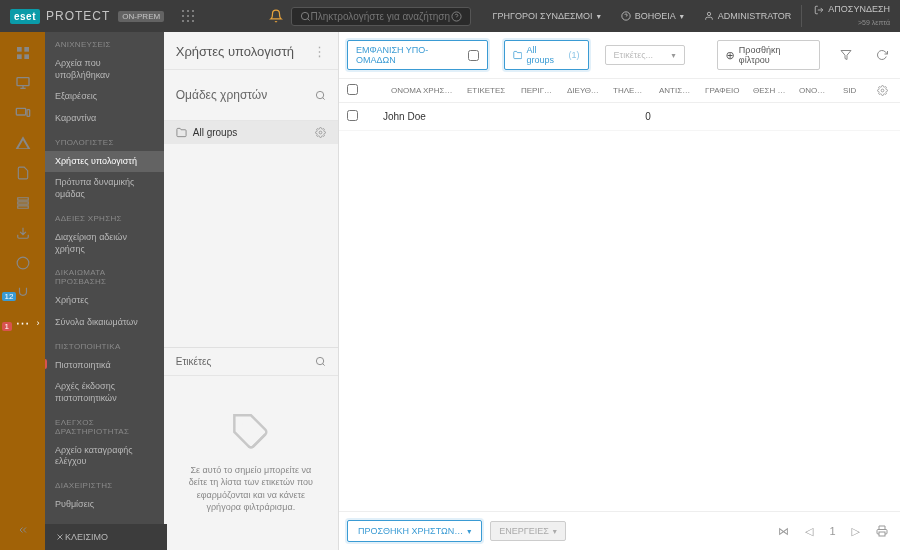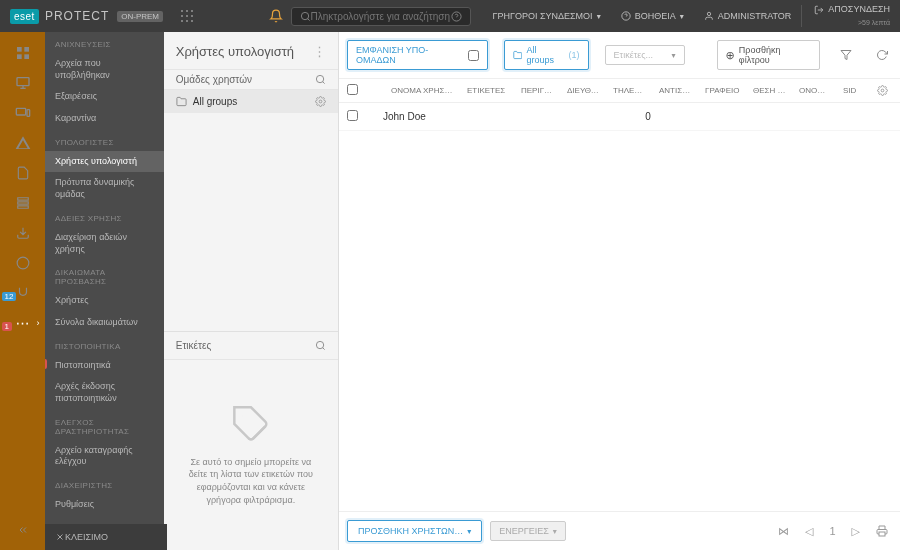--- a/index.html
+++ b/index.html
@@ -1,19 +1,19 @@
 <!DOCTYPE html>
 <html><head>
 <meta charset="utf-8">
 <style>
 *{box-sizing:border-box;margin:0;padding:0;font-family:Arial,sans-serif}
 body{width:900px;height:550px;overflow:hidden;background:#fff;font-size:11px;color:#333}
 .header{height:32px;background:#3c3c3c;display:flex;align-items:center;color:#c4c4c4}
 .logo{display:flex;align-items:center;padding:0 10px;gap:6px}
-.logo-box{background:#0a9ba8;color:#fff;font-weight:normal;font-size:10px;padding:2px 4px;border-radius:2px;letter-spacing:0.5px}
+.logo-box{background:#0a9ba8;color:#fff;font-weight:bold;font-size:10px;padding:2px 4px;border-radius:2px;letter-spacing:0.5px}
 .logo-text{font-size:12px;letter-spacing:1px}
 .logo-suffix{font-size:8px;background:#636363;padding:1px 4px;border-radius:2px;margin-left:2px}
 .grid-icon{margin-left:8px;opacity:0.6}
 .header-spacer{flex:1}
 .bell{color:#e8a33d;margin-right:8px}
 .search-box{background:#2a2a2a;border:1px solid #555;border-radius:3px;display:flex;align-items:center;padding:3px 8px;width:180px;margin-right:12px}
 .search-box input{background:transparent;border:none;color:#aaa;font-size:10px;flex:1;outline:none}
 .hdr-link{font-size:9px;padding:0 10px;display:flex;align-items:center;gap:4px;cursor:pointer}
 .hdr-link.logout{border-left:1px solid #555;padding-left:12px;flex-direction:column;align-items:flex-end;line-height:1.1}
 .hdr-link .sub{font-size:7px;opacity:0.6}
@@ -26,21 +26,21 @@
 .iconbar .collapse{margin-top:auto;height:40px;display:flex;align-items:center;justify-content:center;color:#888;width:100%}
 .sidebar{width:122px;background:#4b4b4b;color:#b8b8b8;overflow-y:auto;font-size:9px}
 .sb-section{padding:8px 10px 4px;font-size:8px;color:#8a8a8a;letter-spacing:0.3px}
 .sb-item{padding:5px 10px;cursor:pointer;line-height:1.3}
 .sb-item.active{background:#636363;color:#fff}
 .sb-item.flag{position:relative}
 .sb-item.flag::before{content:"1";position:absolute;left:-8px;top:4px;background:#d9534f;color:#fff;font-size:8px;padding:0 3px;border-radius:2px}
 .sidebar .close-btn{position:absolute;bottom:0;width:122px;background:#3c3c3c;padding:8px 10px;font-size:9px;display:flex;align-items:center;gap:0;cursor:pointer}
 .panel{width:180px;background:#f4f4f4;border-right:1px solid #ddd;display:flex;flex-direction:column}
 .panel-title{padding:12px 12px 10px;font-size:13px;color:#555;display:flex;align-items:center;justify-content:space-between}
-.panel-sub{padding:4px 12px;font-size:10px;color:#666;display:flex;align-items:center;justify-content:space-between;border-top:1px solid #e5e5e5;border-bottom:1px solid #e5e5e5}
+.panel-sub{padding:18px 12px;font-size:12px;color:#666;display:flex;align-items:center;justify-content:space-between;border-top:1px solid #e5e5e5;border-bottom:1px solid #e5e5e5}
 .tree{flex:0 0 auto}
 .tree-item{padding:6px 12px;font-size:10px;background:#e8e8e8;display:flex;align-items:center;gap:6px;justify-content:space-between;cursor:pointer}
 .tree-item .left{display:flex;align-items:center;gap:6px}
 .tags-panel{margin-top:auto;border-top:1px solid #e0e0e0;flex:1;display:flex;flex-direction:column}
 .tags-header{padding:8px 12px;font-size:10px;display:flex;justify-content:space-between;color:#666;border-bottom:1px solid #e5e5e5}
 .tags-body{flex:1;display:flex;flex-direction:column;align-items:center;justify-content:center;padding:20px;text-align:center;color:#888;font-size:9px;line-height:1.4}
 .tag-icon{width:40px;height:40px;margin-bottom:12px;opacity:0.4}
 .main{flex:1;display:flex;flex-direction:column;position:relative}
 .toolbar{padding:8px;display:flex;align-items:center;gap:16px;border-bottom:1px solid #eee}
 .btn{border:1px solid #ccc;background:#fff;padding:4px 8px;font-size:9px;border-radius:2px;display:flex;align-items:center;gap:4px;cursor:pointer;color:#555}

